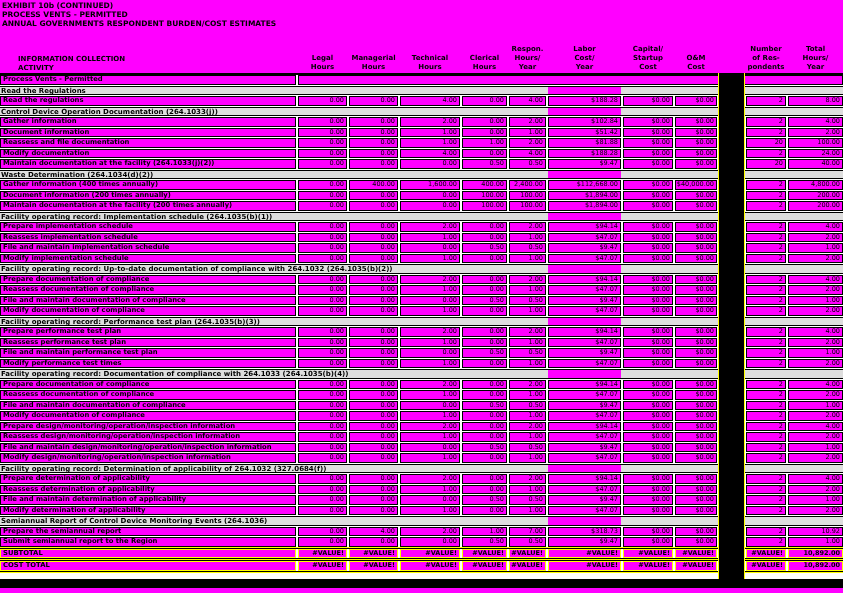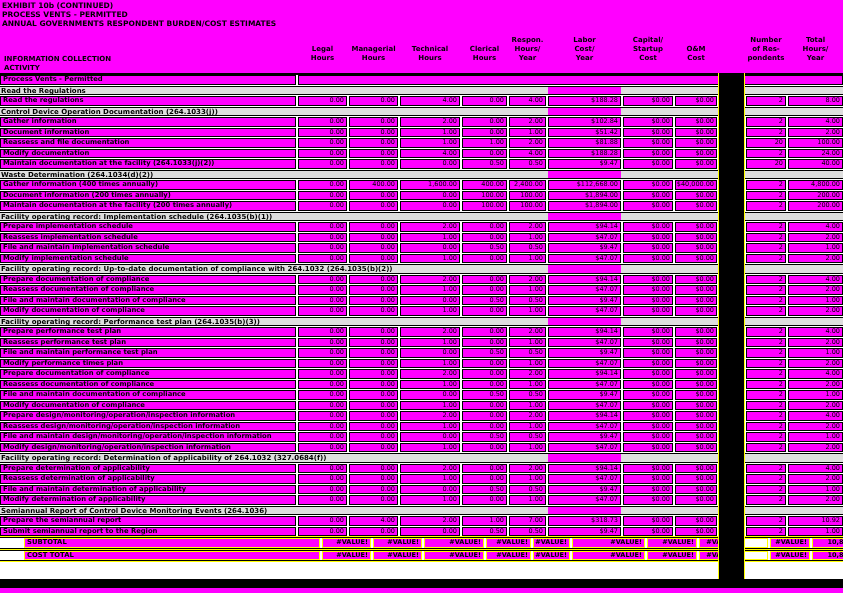--- a/index.html
+++ b/index.html
@@ -6,22 +6,22 @@
   .screen{
     position:relative;width:843px;height:593px;background:#FF00FF;
     font-family:"DejaVu Sans",sans-serif;color:#000;overflow:hidden;
   }
   .titles{position:absolute;top:1px;left:2px;font-weight:bold;font-size:7.5px;line-height:9px;white-space:nowrap;}
   .hdr{
     position:absolute;top:34px;left:0;width:843px;height:39px;
     display:grid;grid-template-columns:296px 49px 49px 60px 45px 37px 73px 50px 42px 25px 40px 55px;
     column-gap:2px;align-items:end;font-weight:bold;font-size:7px;line-height:9px;
   }
-  .hdr .rowlab{padding-left:4px;white-space:pre-line;margin-top:12px;}
-  .hdr .colhead{text-align:center;white-space:pre-line;padding-bottom:10px;}
+  .hdr .rowlab{padding-left:18px;white-space:pre-line;margin-top:12px;}
+  .hdr .colhead{text-align:center;white-space:pre-line;padding-bottom:1px;}
   .tbody{
     position:absolute;top:73px;left:0;width:843px;height:506px;
     border-top:2px solid #000;background:#fff;
   }
   .trow{height:9.5px;margin-bottom:1px;}
   .grid{
     display:grid;grid-template-columns:296px 49px 49px 60px 45px 37px 73px 50px 42px 25px 40px 55px;
     column-gap:2px;
   }
   .cell{
@@ -32,21 +32,21 @@
   .num{text-align:right;padding-right:2px;}
   .hid{background:transparent;border:none;}
   .wide{grid-column:2 / -1;}
   .section{
     position:relative;background:#DEDEDE;border-top:1px solid #000;border-bottom:1px solid #000;
     box-sizing:border-box;font-weight:bold;font-size:7px;line-height:8px;padding-left:1px;
     white-space:nowrap;overflow:hidden;
   }
   .section .patch{position:absolute;left:548px;top:0;bottom:0;width:73px;background:#FF00FF;}
   .section .slabel{position:relative;z-index:1;}
-  .total{outline:1px solid #FFFF00;border-top:1px solid #000;border-bottom:1px solid #000;box-sizing:content-box;padding-left:24px;}
+  .total{outline:1px solid #FFFF00;border-top:1px solid #000;border-bottom:1px solid #000;box-sizing:content-box;}
   .total .cell{border:1px solid #FFFF00;font-weight:bold;}
   .overlay{
     position:absolute;left:718px;top:73px;width:27px;height:515px;background:#000;
     border-left:1px solid #FFFF00;border-right:1px solid #FFFF00;box-sizing:border-box;
   }
   .bottombar{position:absolute;left:0;top:579px;width:843px;height:9px;background:#000;}
 </style>
 </head>
 <body>
 
@@ -376,33 +376,34 @@
         <div class="cell num">0.50</div>
         <div class="cell num">0.50</div>
         <div class="cell num">$9.47</div>
         <div class="cell num">$0.00</div>
         <div class="cell num">$0.00</div>
         <div class="cell hid"></div>
         <div class="cell num">2</div>
         <div class="cell num">1.00</div>
       </div>
       <div class="trow grid">
-        <div class="cell lab">Modify performance times plan</div>
-        <div class="cell num">0.00</div>
-        <div class="cell num">0.00</div>
-        <div class="cell num">1.00</div>
-        <div class="cell num">0.00</div>
-        <div class="cell num">1.00</div>
-        <div class="cell num">$47.07</div>
-        <div class="cell num">$0.00</div>
-        <div class="cell num">$0.00</div>
-        <div class="cell hid"></div>
-        <div class="cell num">2</div>
-        <div class="cell num">2.00</div>
-      </div>
+        <div class="cell lab">Modify performance test times</div>
+        <div class="cell num">0.00</div>
+        <div class="cell num">0.00</div>
+        <div class="cell num">1.00</div>
+        <div class="cell num">0.00</div>
+        <div class="cell num">1.00</div>
+        <div class="cell num">$47.07</div>
+        <div class="cell num">$0.00</div>
+        <div class="cell num">$0.00</div>
+        <div class="cell hid"></div>
+        <div class="cell num">2</div>
+        <div class="cell num">2.00</div>
+      </div>
+      <div class="trow section"><div class="patch"></div><span class="slabel">Facility operating record: Documentation of compliance with 264.1033 (264.1035(b)(4))</span></div>
       <div class="trow grid">
         <div class="cell lab">Prepare documentation of compliance</div>
         <div class="cell num">0.00</div>
         <div class="cell num">0.00</div>
         <div class="cell num">2.00</div>
         <div class="cell num">0.00</div>
         <div class="cell num">2.00</div>
         <div class="cell num">$94.14</div>
         <div class="cell num">$0.00</div>
         <div class="cell num">$0.00</div>

